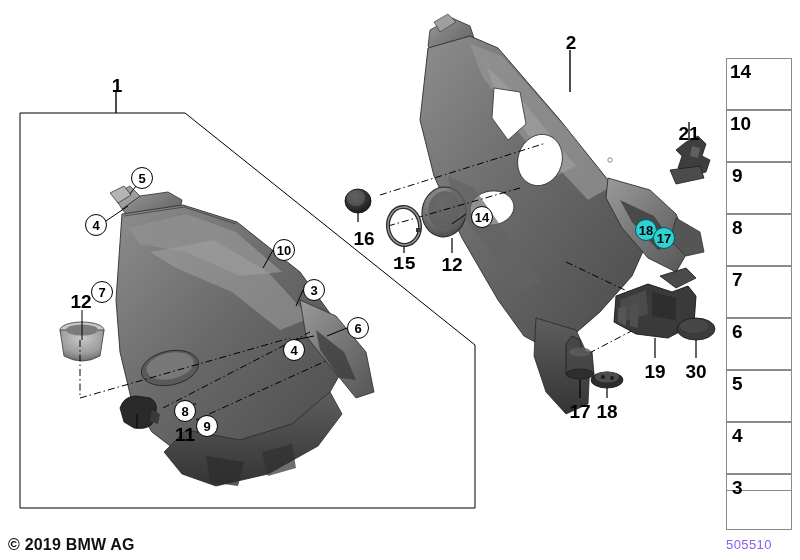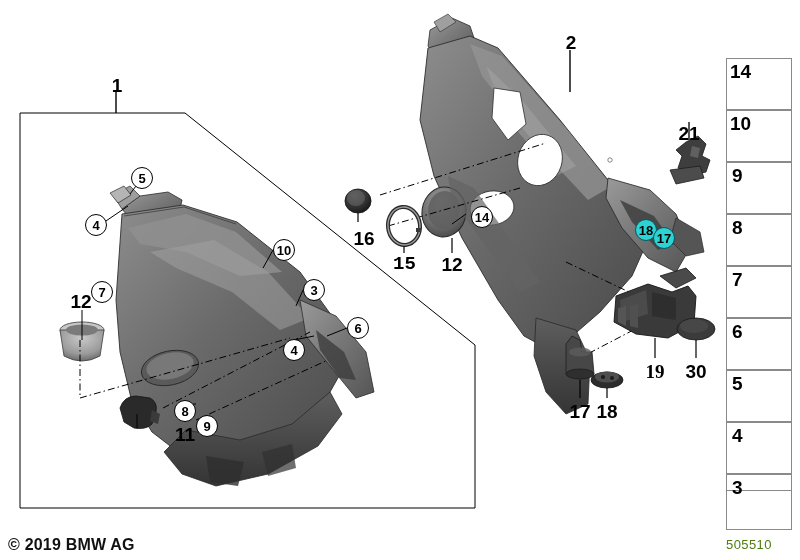--- a/index.html
+++ b/index.html
@@ -34,21 +34,21 @@
     font-weight: bold;
     color: #111111;
     letter-spacing: 0.2px;
     white-space: nowrap;
   }
   .diagram-id {
     position: absolute;
     left: 726px;
     top: 537px;
     font-size: 13px;
-    color: #4d7c0f;
+    color: #8b5cf6;
     letter-spacing: 0.4px;
     white-space: nowrap;
   }
   .bignum {
     position: absolute;
     font-size: 19px;
     font-weight: bold;
     color: #000000;
     line-height: 1;
     white-space: nowrap;
@@ -393,21 +393,21 @@
   <div class="bignum" style="left:564px;top:33px;width:14px;">2</div>
 
   <div class="bignum" style="left:353px;top:223px;width:22px;margin-top:6px;">16</div>
   <div class="bignum" style="left:393px;top:255px;width:22px;font-family:Liberation Mono, monospace;">15</div>
   <div class="bignum" style="left:441px;top:255px;width:22px;">12</div>
   <div class="bignum" style="left:678px;top:124px;width:22px;">21</div>
   <div class="bignum" style="left:70px;top:292px;width:22px;">12</div>
   <div class="bignum" style="left:126px;top:425px;width:22px;margin-left:48px;">11</div>
   <div class="bignum" style="left:569px;top:402px;width:22px;">17</div>
   <div class="bignum" style="left:596px;top:402px;width:22px;">18</div>
-  <div class="bignum" style="left:644px;top:362px;width:22px;font-family:Liberation Serif, serif;">19</div>
+  <div class="bignum" style="left:644px;top:362px;width:22px;">19</div>
   <div class="bignum" style="left:685px;top:362px;width:22px;">30</div>
 
   <div class="callout" style="left:131px;top:167px;">5</div>
   <div class="callout" style="left:85px;top:214px;">4</div>
   <div class="callout" style="left:273px;top:239px;">10</div>
   <div class="callout" style="left:91px;top:281px;">7</div>
   <div class="callout" style="left:303px;top:279px;">3</div>
   <div class="callout" style="left:347px;top:317px;">6</div>
   <div class="callout" style="left:283px;top:339px;">4</div>
   <div class="callout" style="left:174px;top:400px;">8</div>

